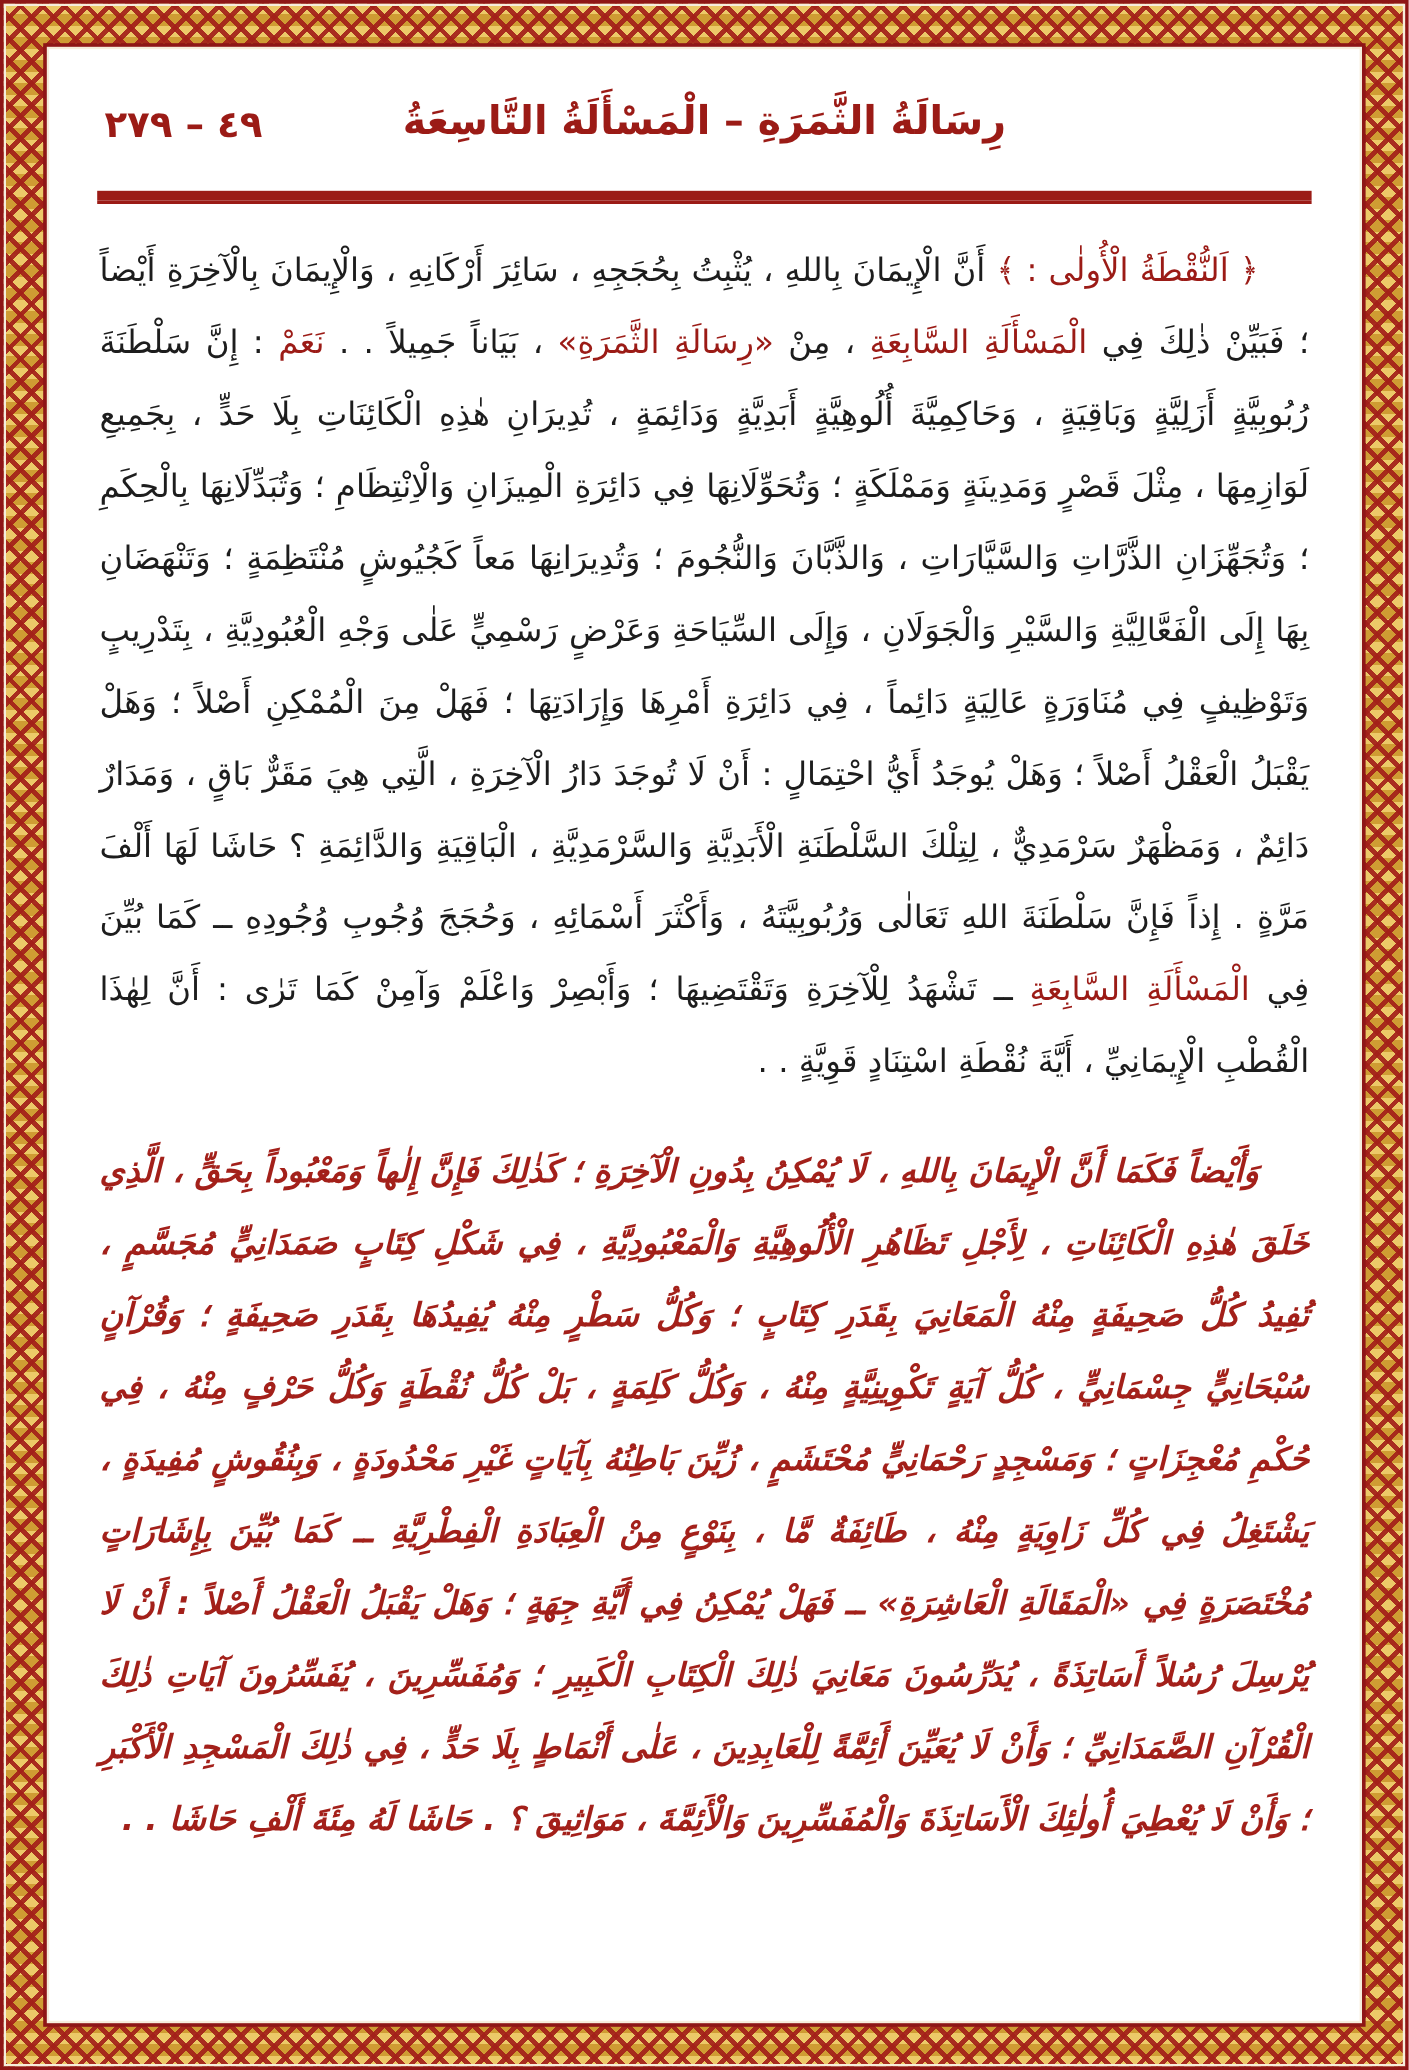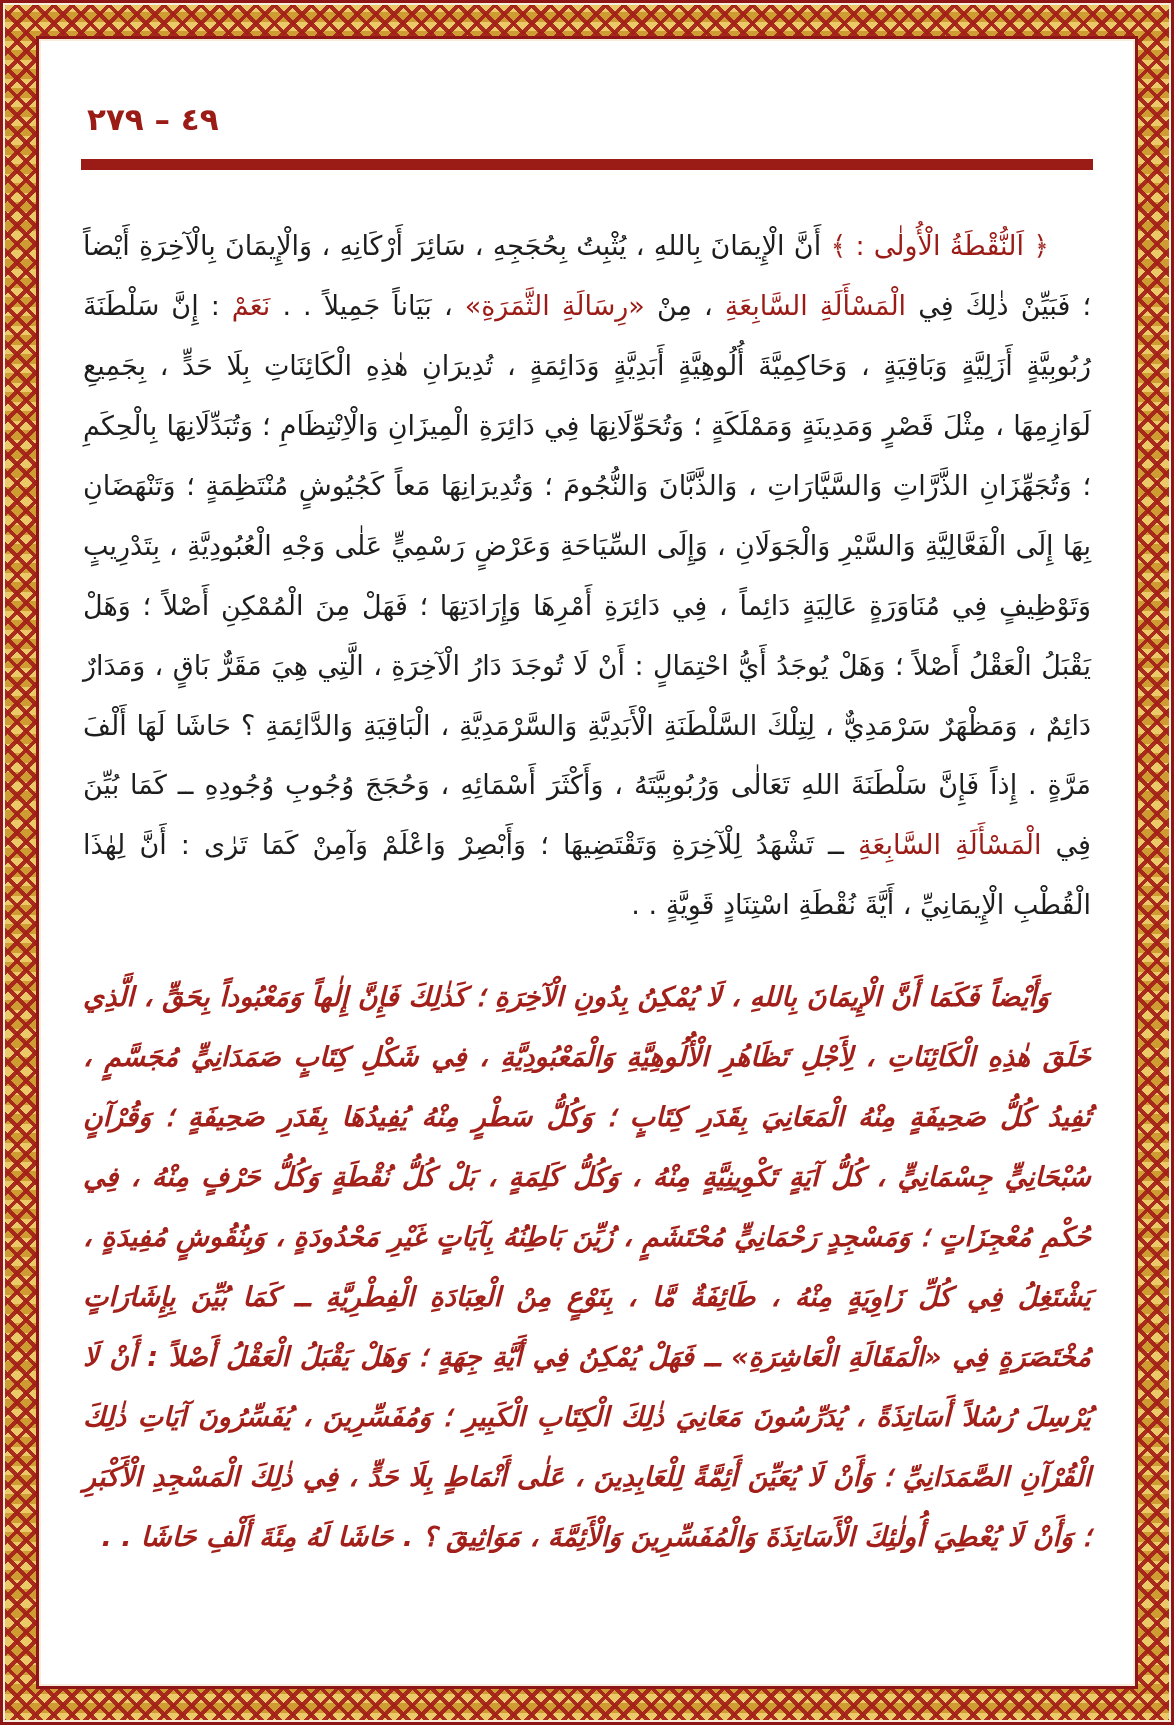--- a/index.html
+++ b/index.html
@@ -40,55 +40,55 @@
     text-align: center;
     font-size: 33px;
     font-weight: bold;
     color: var(--accent_red, #9b1b16);
     padding-top: 14px;
     letter-spacing: 0;
   }
   .page-number {
     position: absolute;
     left: 6px;
-    top: 34px;
+    top: 19px;
     font-size: 31px;
     font-weight: bold;
     color: var(--accent_red, #9b1b16);
     direction: rtl;
   }
   .divider {
     margin-top: 14px;
     height: 5px;
     border-top: 8px solid var(--accent_red, #9b1b16);
     border-bottom: 3px solid var(--accent_red, #9b1b16);
   }
   .body {
     padding: 26px 2px 0 2px;
     font-size: 27px;
     line-height: 2.22;
     text-align: justify;
     direction: rtl;
-    margin-top: 20px;
   }
   .para { text-indent: 42px; }
   .para + .para { margin-top: 32px; font-style: italic; }
   .run-black { color: var(--text_black, #1d1d1d); }
   .run-red   { color: var(--accent_red, #9b1b16); }
   .para-red  { color: var(--accent_red2, #a3201a); font-weight: bold; }
   .para-red .run-red { color: var(--accent_red2, #a3201a); }
 </style>
 </head>
 <body>
 
 <div class="screenshot">
   <div class="frame">
     <div class="page">
 
       <div class="header">
+        <div class="page-title">رِسَالَةُ الثَّمَرَةِ – الْمَسْأَلَةُ التَّاسِعَةُ</div>
         <div class="page-number">٤٩ – ٢٧٩</div>
       </div>
 
       <div class="divider"></div>
 
       <div class="body">
         <p class="para"><span class="run-red">﴿ اَلنُّقْطَةُ الْأُولٰى : ﴾ </span><span class="run-black">أَنَّ الْإِيمَانَ بِاللهِ ، يُثْبِتُ بِحُجَجِهِ ، سَائِرَ أَرْكَانِهِ ، وَالْإِيمَانَ بِالْآخِرَةِ أَيْضاً ؛ فَبَيِّنْ ذٰلِكَ فِي </span><span class="run-red">الْمَسْأَلَةِ السَّابِعَةِ</span><span class="run-black"> ، مِنْ </span><span class="run-red">«رِسَالَةِ الثَّمَرَةِ»</span><span class="run-black"> ، بَيَاناً جَمِيلاً . . </span><span class="run-red">نَعَمْ</span><span class="run-black"> : إِنَّ سَلْطَنَةَ رُبُوبِيَّةٍ أَزَلِيَّةٍ وَبَاقِيَةٍ ، وَحَاكِمِيَّةَ أُلُوهِيَّةٍ أَبَدِيَّةٍ وَدَائِمَةٍ ، تُدِيرَانِ هٰذِهِ الْكَائِنَاتِ بِلَا حَدٍّ ، بِجَمِيعِ لَوَازِمِهَا ، مِثْلَ قَصْرٍ وَمَدِينَةٍ وَمَمْلَكَةٍ ؛ وَتُحَوِّلَانِهَا فِي دَائِرَةِ الْمِيزَانِ وَالْاِنْتِظَامِ ؛ وَتُبَدِّلَانِهَا بِالْحِكَمِ ؛ وَتُجَهِّزَانِ الذَّرَّاتِ وَالسَّيَّارَاتِ ، وَالذَّبَّانَ وَالنُّجُومَ ؛ وَتُدِيرَانِهَا مَعاً كَجُيُوشٍ مُنْتَظِمَةٍ ؛ وَتَنْهَضَانِ بِهَا إِلَى الْفَعَّالِيَّةِ وَالسَّيْرِ وَالْجَوَلَانِ ، وَإِلَى السِّيَاحَةِ وَعَرْضٍ رَسْمِيٍّ عَلٰى وَجْهِ الْعُبُودِيَّةِ ، بِتَدْرِيبٍ وَتَوْظِيفٍ فِي مُنَاوَرَةٍ عَالِيَةٍ دَائِماً ، فِي دَائِرَةِ أَمْرِهَا وَإِرَادَتِهَا ؛ فَهَلْ مِنَ الْمُمْكِنِ أَصْلاً ؛ وَهَلْ يَقْبَلُ الْعَقْلُ أَصْلاً ؛ وَهَلْ يُوجَدُ أَيُّ احْتِمَالٍ : أَنْ لَا تُوجَدَ دَارُ الْآخِرَةِ ، الَّتِي هِيَ مَقَرٌّ بَاقٍ ، وَمَدَارٌ دَائِمٌ ، وَمَظْهَرٌ سَرْمَدِيٌّ ، لِتِلْكَ السَّلْطَنَةِ الْأَبَدِيَّةِ وَالسَّرْمَدِيَّةِ ، الْبَاقِيَةِ وَالدَّائِمَةِ ؟ حَاشَا لَهَا أَلْفَ مَرَّةٍ . إِذاً فَإِنَّ سَلْطَنَةَ اللهِ تَعَالٰى وَرُبُوبِيَّتَهُ ، وَأَكْثَرَ أَسْمَائِهِ ، وَحُجَجَ وُجُوبِ وُجُودِهِ ــ كَمَا بُيِّنَ فِي </span><span class="run-red">الْمَسْأَلَةِ السَّابِعَةِ</span><span class="run-black"> ــ تَشْهَدُ لِلْآخِرَةِ وَتَقْتَضِيهَا ؛ وَأَبْصِرْ وَاعْلَمْ وَآمِنْ كَمَا تَرٰى : أَنَّ لِهٰذَا الْقُطْبِ الْإِيمَانِيِّ ، أَيَّةَ نُقْطَةِ اسْتِنَادٍ قَوِيَّةٍ . .</span></p>
         <p class="para para-red"><span class="run-red">وَأَيْضاً فَكَمَا أَنَّ الْإِيمَانَ بِاللهِ ، لَا يُمْكِنُ بِدُونِ الْآخِرَةِ ؛ كَذٰلِكَ فَإِنَّ إِلٰهاً وَمَعْبُوداً بِحَقٍّ ، الَّذِي خَلَقَ هٰذِهِ الْكَائِنَاتِ ، لِأَجْلِ تَظَاهُرِ الْأُلُوهِيَّةِ وَالْمَعْبُودِيَّةِ ، فِي شَكْلِ كِتَابٍ صَمَدَانِيٍّ مُجَسَّمٍ ، تُفِيدُ كُلُّ صَحِيفَةٍ مِنْهُ الْمَعَانِيَ بِقَدَرِ كِتَابٍ ؛ وَكُلُّ سَطْرٍ مِنْهُ يُفِيدُهَا بِقَدَرِ صَحِيفَةٍ ؛ وَقُرْآنٍ سُبْحَانِيٍّ جِسْمَانِيٍّ ، كُلُّ آيَةٍ تَكْوِينِيَّةٍ مِنْهُ ، وَكُلُّ كَلِمَةٍ ، بَلْ كُلُّ نُقْطَةٍ وَكُلُّ حَرْفٍ مِنْهُ ، فِي حُكْمِ مُعْجِزَاتٍ ؛ وَمَسْجِدٍ رَحْمَانِيٍّ مُحْتَشَمٍ ، زُيِّنَ بَاطِنُهُ بِآيَاتٍ غَيْرِ مَحْدُودَةٍ ، وَبِنُقُوشٍ مُفِيدَةٍ ، يَشْتَغِلُ فِي كُلِّ زَاوِيَةٍ مِنْهُ ، طَائِفَةٌ مَّا ، بِنَوْعٍ مِنْ الْعِبَادَةِ الْفِطْرِيَّةِ ــ كَمَا بُيِّنَ بِإِشَارَاتٍ مُخْتَصَرَةٍ فِي «الْمَقَالَةِ الْعَاشِرَةِ» ــ فَهَلْ يُمْكِنُ فِي أَيَّةِ جِهَةٍ ؛ وَهَلْ يَقْبَلُ الْعَقْلُ أَصْلاً : أَنْ لَا يُرْسِلَ رُسُلاً أَسَاتِذَةً ، يُدَرِّسُونَ مَعَانِيَ ذٰلِكَ الْكِتَابِ الْكَبِيرِ ؛ وَمُفَسِّرِينَ ، يُفَسِّرُونَ آيَاتِ ذٰلِكَ الْقُرْآنِ الصَّمَدَانِيِّ ؛ وَأَنْ لَا يُعَيِّنَ أَئِمَّةً لِلْعَابِدِينَ ، عَلٰى أَنْمَاطٍ بِلَا حَدٍّ ، فِي ذٰلِكَ الْمَسْجِدِ الْأَكْبَرِ ؛ وَأَنْ لَا يُعْطِيَ أُولٰئِكَ الْأَسَاتِذَةَ وَالْمُفَسِّرِينَ وَالْأَئِمَّةَ ، مَوَاثِيقَ ؟ . حَاشَا لَهُ مِئَةَ أَلْفِ حَاشَا . .</span></p>
       </div>
 

